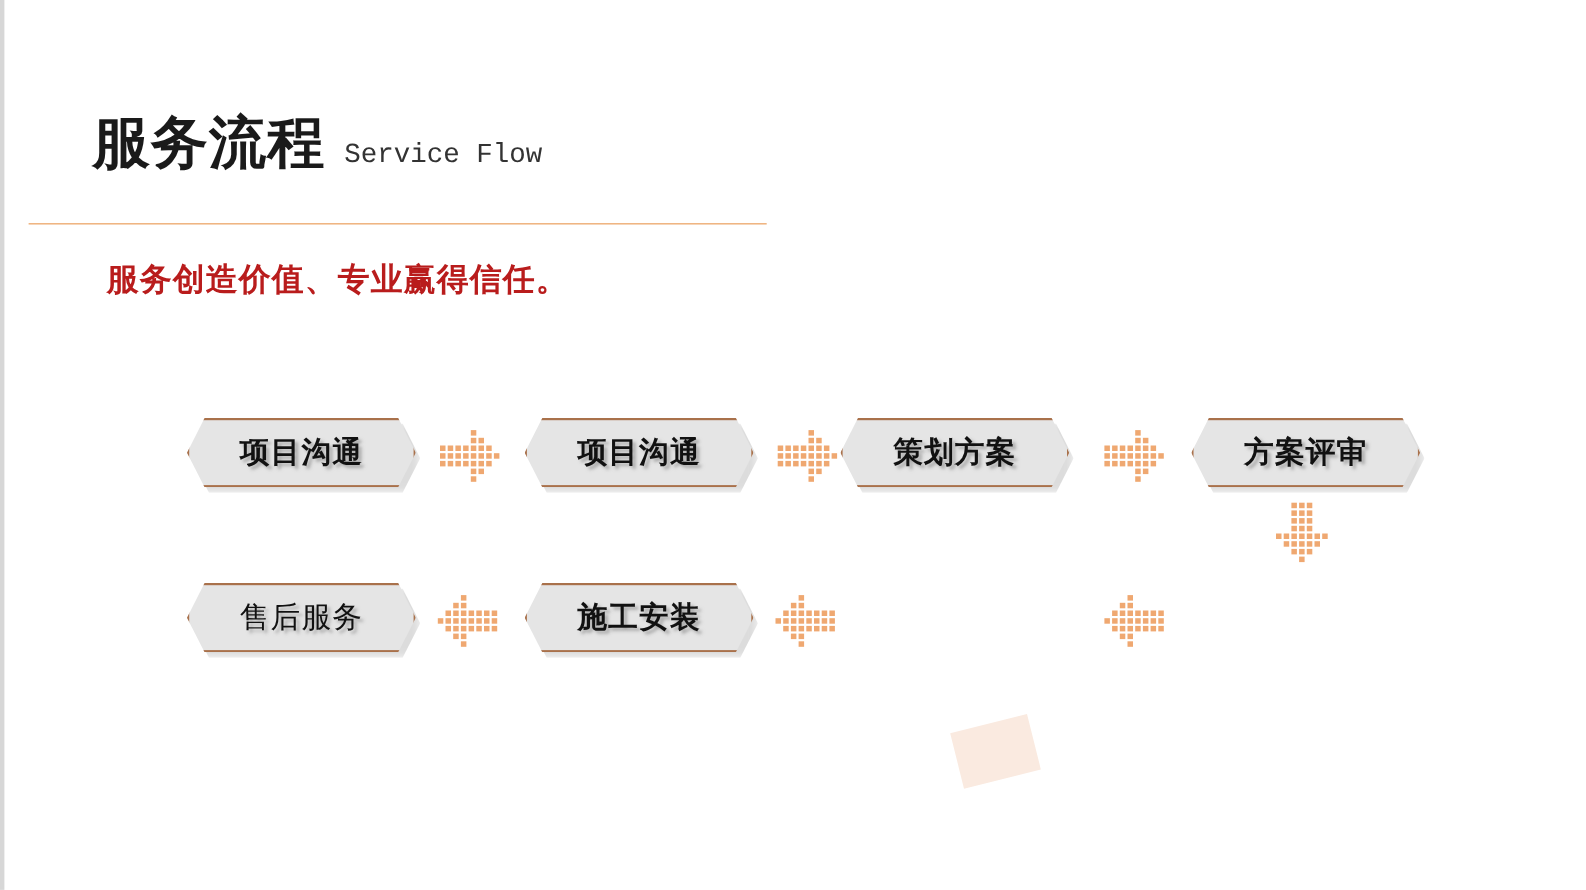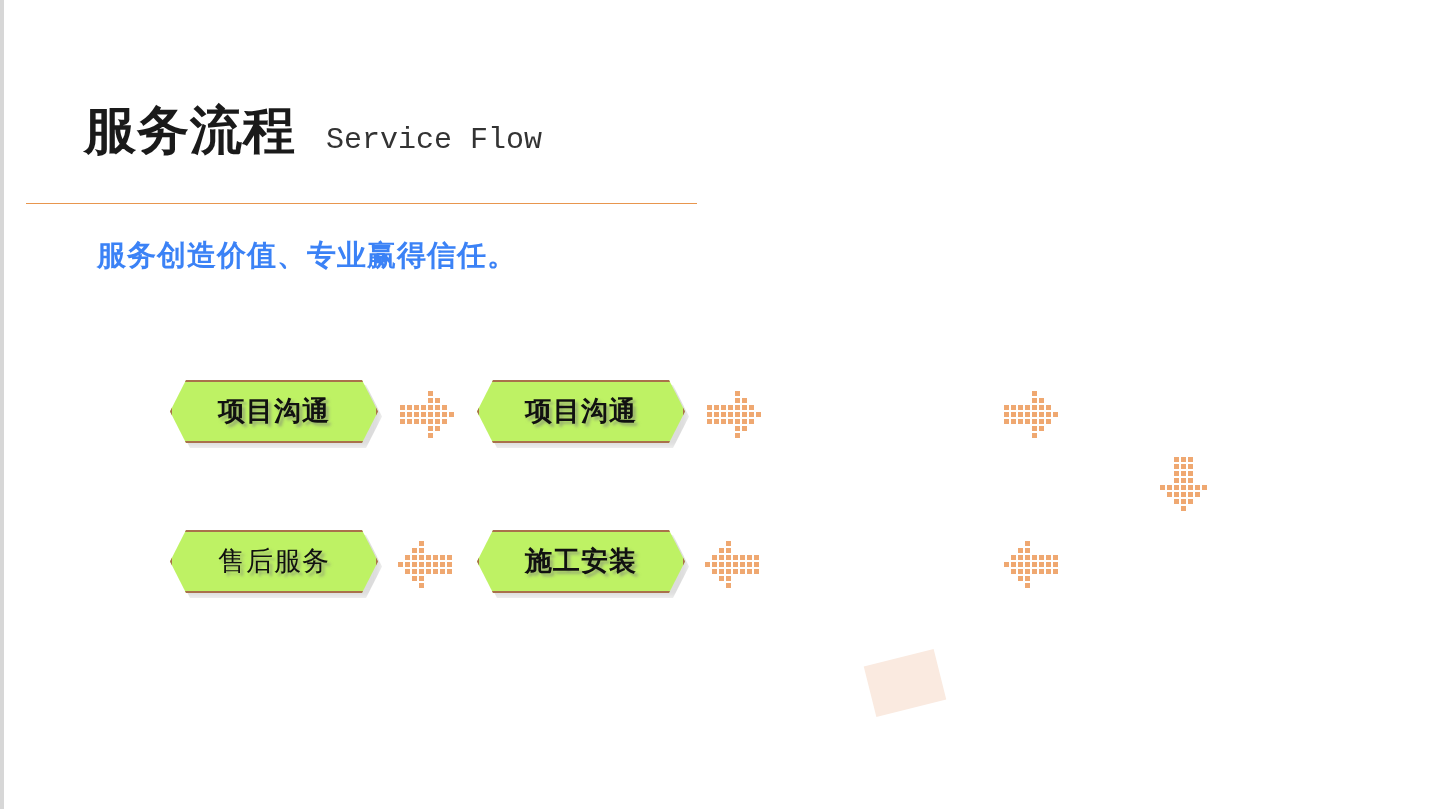--- a/index.html
+++ b/index.html
@@ -44,45 +44,45 @@
     font-family: "Liberation Sans", sans-serif;
     font-weight: bold;
     font-size: 52px;
     line-height: 1;
     color: #1a1a1a;
     letter-spacing: 1px;
     white-space: nowrap;
   }
   #title-en {
     font-family: "Liberation Mono", "DejaVu Sans Mono", monospace;
-    font-size: 30px;
+    font-size: 25px;
     line-height: 1;
     color: #333333;
-    margin-left: 30px;
+    margin-left: 17px;
     white-space: nowrap;
   }
 
   #header-rule {
     position: absolute;
     left: 26px;
     top: 203px;
     width: 671px;
     height: 1px;
     background: #e8964e;
   }
 
   #subtitle {
     position: absolute;
     left: 97px;
     top: 238px;
     font-family: "Liberation Sans", sans-serif;
     font-weight: bold;
     font-size: 29px;
     line-height: 1.2;
-    color: #3b82f6;
+    color: #b91c1c;
     letter-spacing: 1px;
     white-space: nowrap;
   }
 
   
   #deco-square {
     position: absolute;
     left: 869px;
     top: 657px;
     width: 72px;
@@ -90,21 +90,21 @@
     background: #faeae0;
     transform: rotate(-14deg);
   }
 
   
   .flow-node {
     position: absolute;
     width: 208px;
     height: 63px;
     box-sizing: border-box;
-    background: #bef264;
+    background: #e5e5e5;
     border: 2px solid #a9714b;
     -webkit-clip-path: polygon(16px 0, calc(100% - 16px) 0, 100% 50%, calc(100% - 16px) 100%, 16px 100%, 0 50%);
     clip-path: polygon(16px 0, calc(100% - 16px) 0, 100% 50%, calc(100% - 16px) 100%, 16px 100%, 0 50%);
     display: flex;
     align-items: center;
     justify-content: center;
   }
   
   .flow-node-wrap {
     position: absolute;
@@ -175,21 +175,33 @@
     </div>
   </div>
 
   <div class="flow-node-wrap" style="left:477px; top:380px;">
     <div class="flow-node-shadow"></div>
     <div class="flow-node flow-node-inner">
       <span class="flow-label">项目沟通</span>
     </div>
   </div>
 
-
+  <div class="flow-node-wrap" style="left:764px; top:380px;">
+    <div class="flow-node-shadow"></div>
+    <div class="flow-node flow-node-inner">
+      <span class="flow-label">策划方案</span>
+    </div>
+  </div>
+
+  <div class="flow-node-wrap" style="left:1083px; top:380px;">
+    <div class="flow-node-shadow"></div>
+    <div class="flow-node flow-node-inner">
+      <span class="flow-label">方案评审</span>
+    </div>
+  </div>
 
   <div class="arrow" style="left:398px; top:385px;">
     <svg width="62" height="52" viewBox="0 0 62 52" aria-hidden="true">
       <g fill="#efa871">
         <rect x="2" y="20" width="5" height="5"></rect>
           <rect x="9" y="20" width="5" height="5"></rect>
           <rect x="16" y="20" width="5" height="5"></rect>
           <rect x="23" y="20" width="5" height="5"></rect>
           <rect x="30" y="20" width="5" height="5"></rect>
           <rect x="37" y="20" width="5" height="5"></rect>

